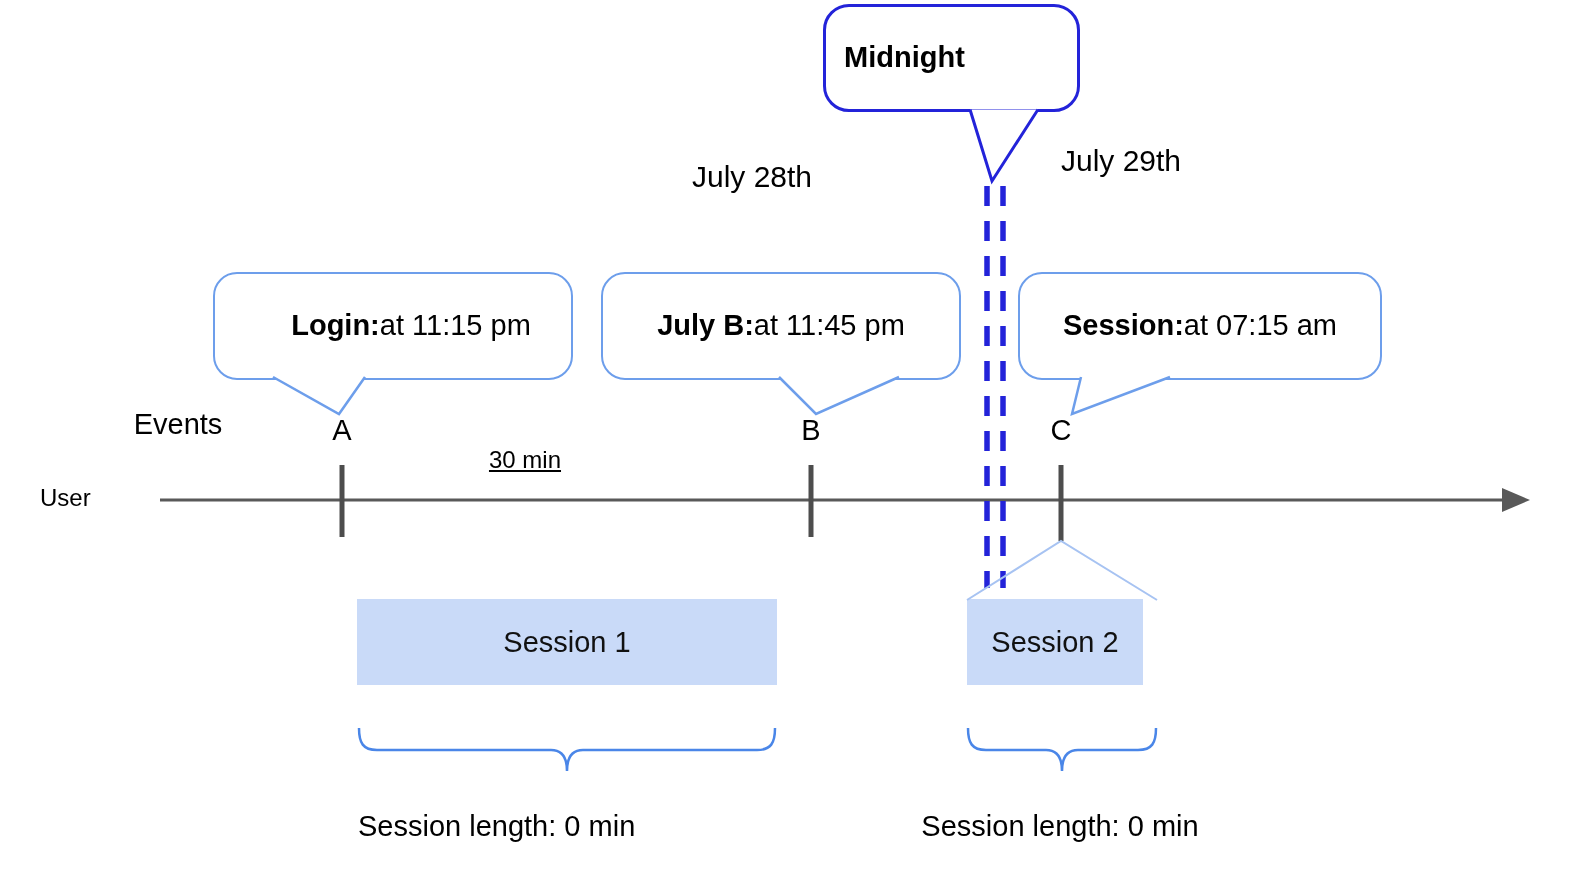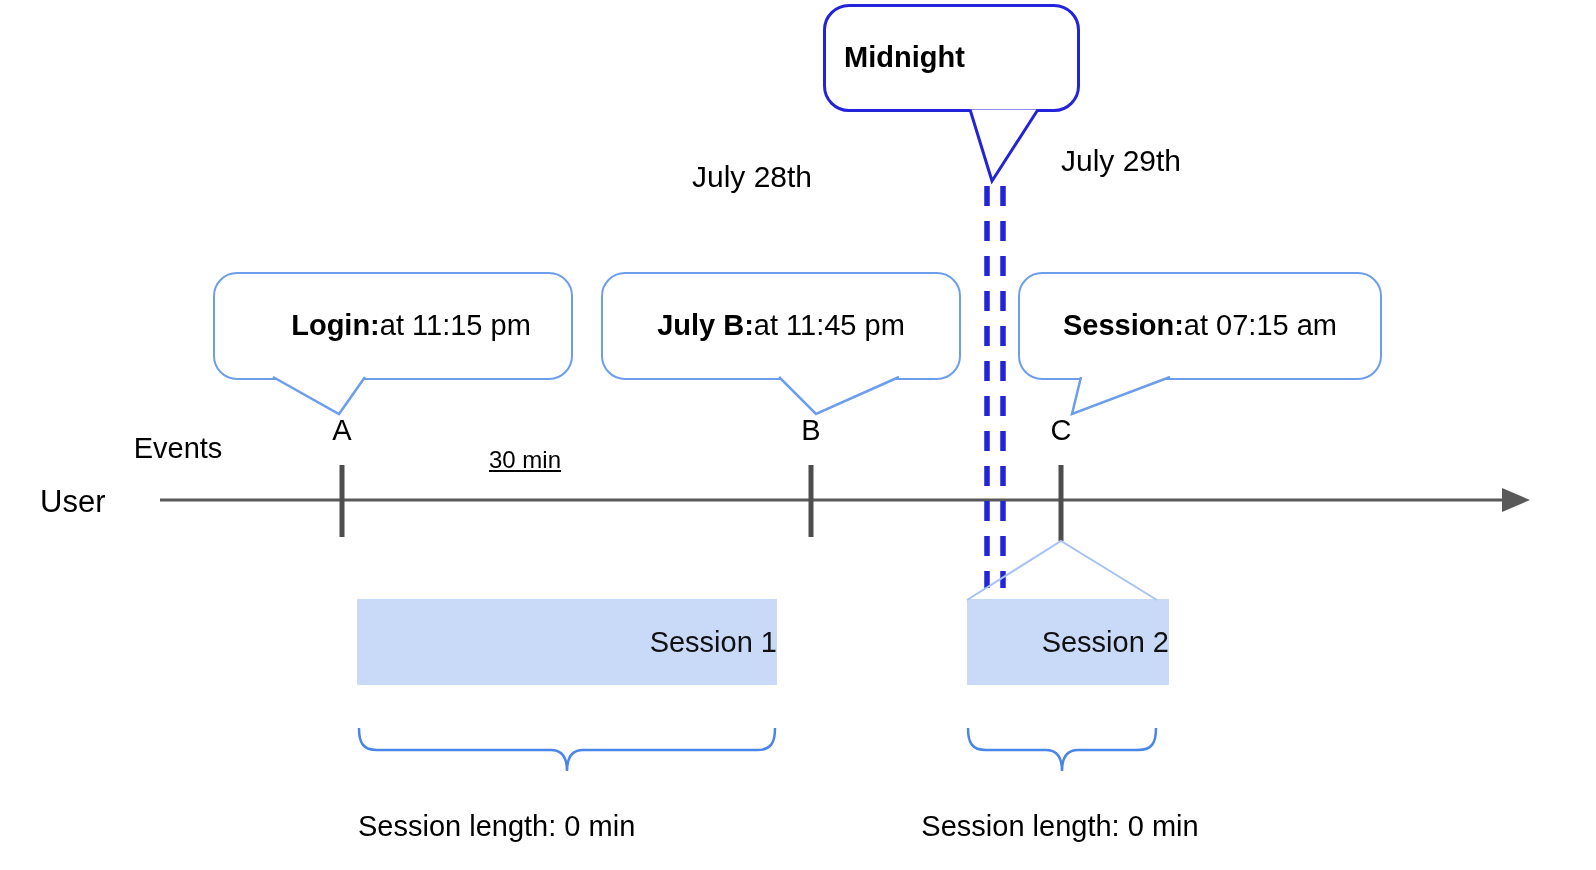--- a/index.html
+++ b/index.html
@@ -41,21 +41,21 @@
     z-index:4;
     font-size:29px;
     white-space:nowrap;
   }
   .date-label{font-size:30px;width:160px;text-align:center;}
   .marker{width:50px;text-align:center;}
   .session-box{
     position:absolute;
     background:#c9daf8;
     z-index:2;
-    display:flex;align-items:center;justify-content:flex-end;
+    display:flex;align-items:center;justify-content:center;
     font-size:29px;
     color:#111111;
   }
 </style>
 </head>
 <body>
 
 <div class="canvas">
 
   <div class="bubble dark" style="left:823px;top:4px;width:257px;height:108px;">
@@ -71,31 +71,31 @@
   </div>
   <div class="bubble light" style="left:601px;top:272px;width:360px;height:108px;">
     <span class="b">July B:</span>
       <span> at 11:45 pm</span>
   </div>
   <div class="bubble light" style="left:1018px;top:272px;width:364px;height:108px;">
     <span class="b">Session:</span>
       <span> at 07:15 am</span>
   </div>
 
-  <div class="label" style="left:123px;top:432px;width:110px;text-align:center;">Events</div>
+  <div class="label" style="left:123px;top:408px;width:110px;text-align:center;">Events</div>
   <div class="label marker" style="left:317px;top:414px;">A</div>
   <div class="label marker" style="left:786px;top:414px;">B</div>
   <div class="label marker" style="left:1036px;top:414px;">C</div>
   <div class="label" style="left:465px;top:446px;width:120px;text-align:center;font-size:24px;text-decoration:underline;">30 min</div>
-  <div class="label" style="left:40px;top:484px;width:100px;font-size:31px;">User</div>
+  <div class="label" style="left:40px;top:484px;width:100px;font-size:24px;">User</div>
 
   <div class="session-box" style="left:357px;top:599px;width:420px;height:86px;">
     <span>Session 1</span>
   </div>
-  <div class="session-box" style="left:967px;top:599px;width:202px;height:86px;">
+  <div class="session-box" style="left:967px;top:599px;width:176px;height:86px;">
     <span>Session 2</span>
   </div>
 
   <div class="label" style="left:358px;top:810px;">Session length: 0 min</div>
   <div class="label" style="left:910px;top:810px;width:300px;text-align:center;">Session length: 0 min</div>
 
   <svg class="overlay">
 
     <line x1="160" y1="500" x2="1506" y2="500" stroke="#595959" stroke-width="3"></line>
     <polygon points="1502,488 1530,500 1502,512" fill="#595959"></polygon>

